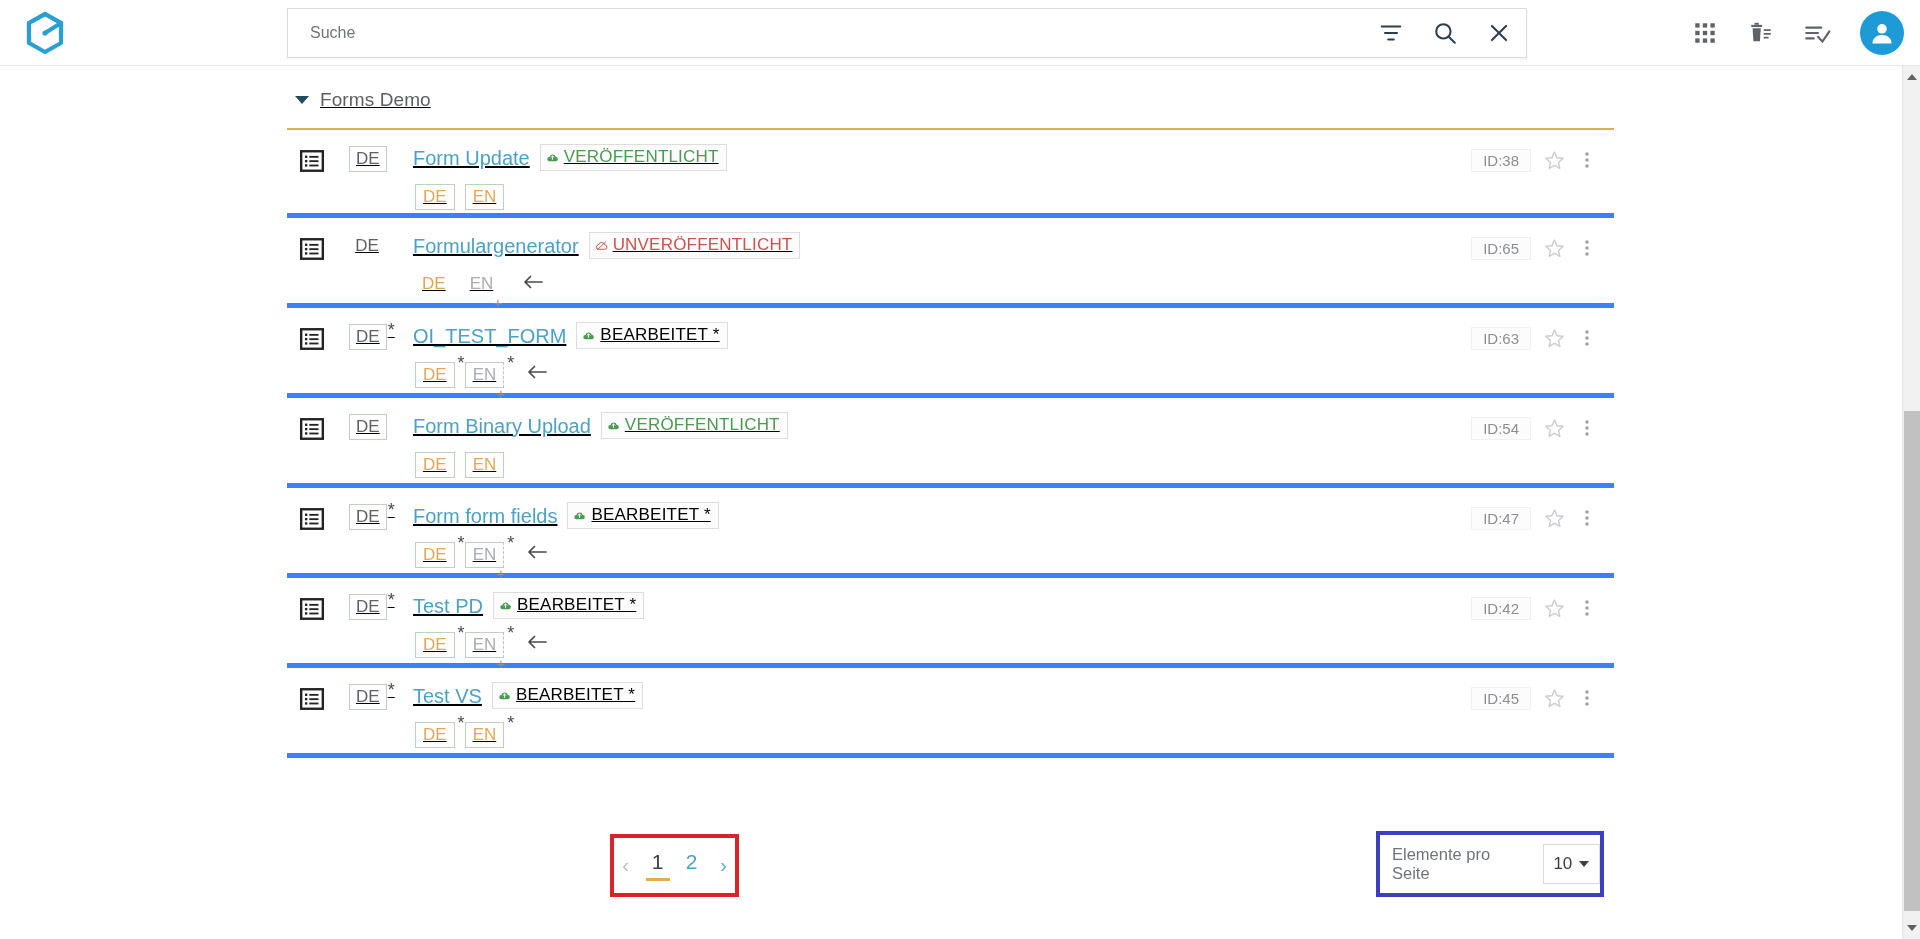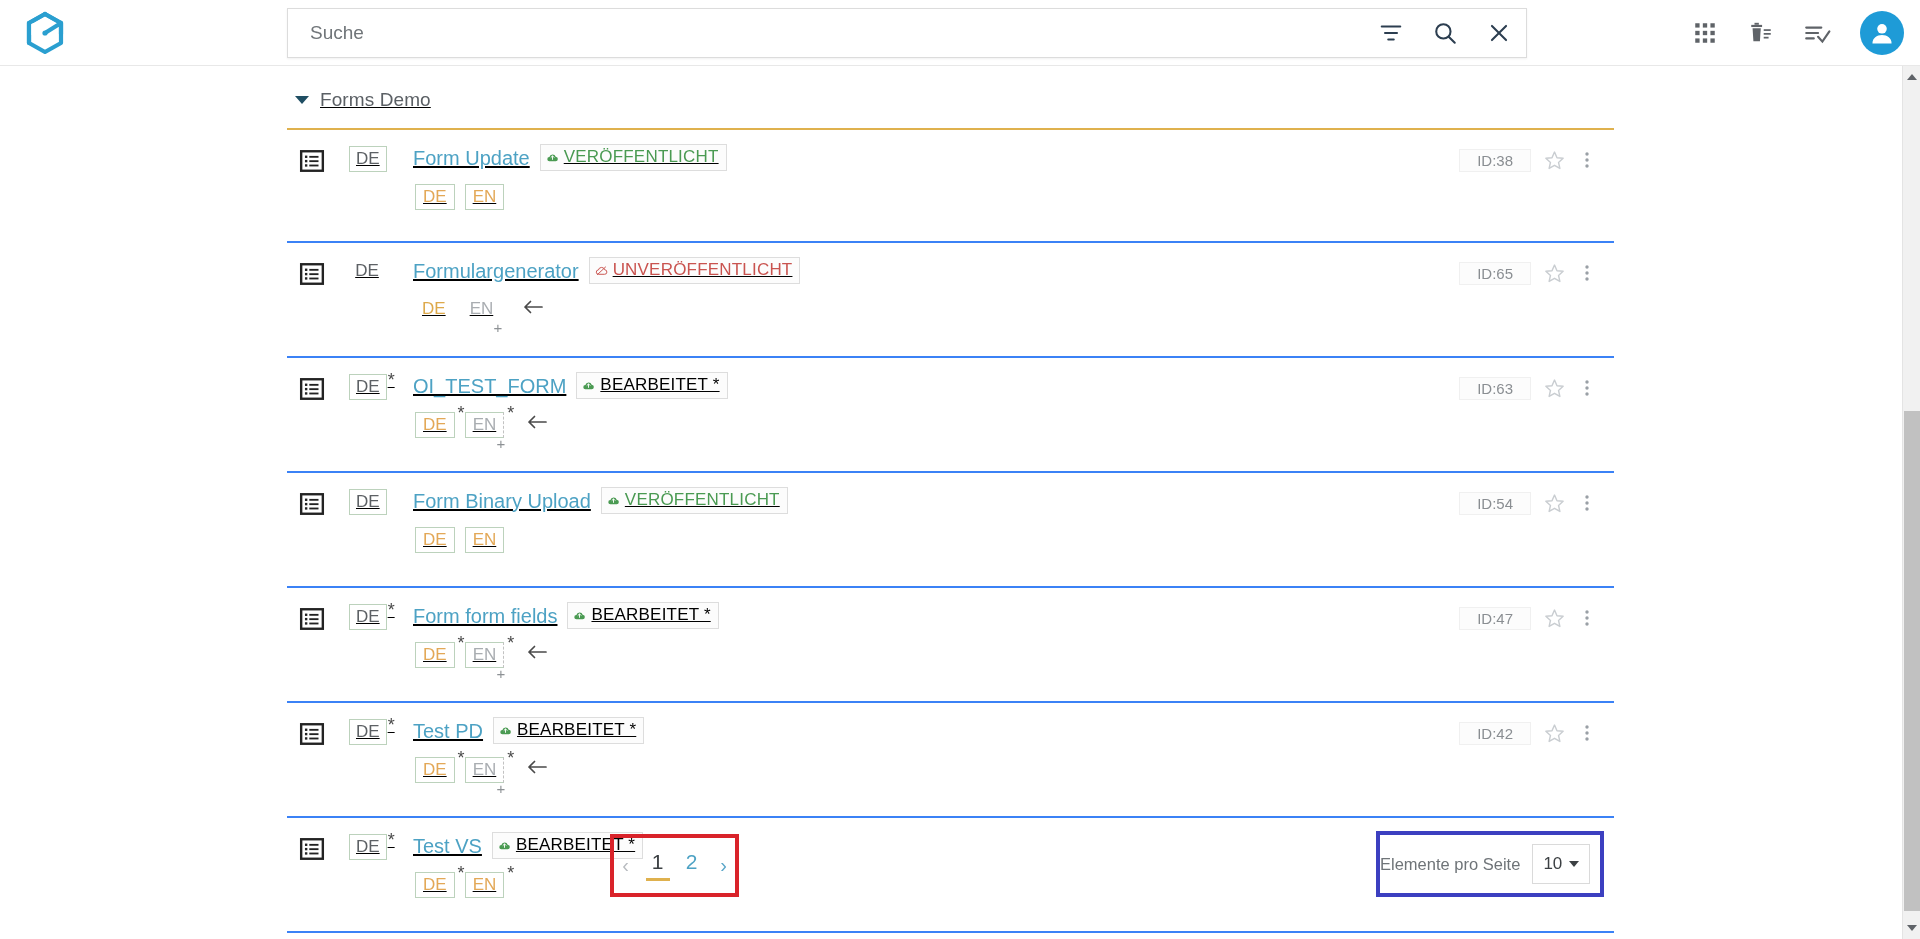--- a/index.html
+++ b/index.html
@@ -26,21 +26,21 @@
     width: 1240px; height: 50px;
     background: #ffffff;
     border: 1px solid #dcdcdc;
     display: flex; align-items: center;
     box-shadow: 0 1px 2px rgba(0,0,0,0.06);
   }
   .search-input {
     flex: 1; height: 100%;
     border: none; outline: none;
     padding: 0 22px;
-    font-size: 19px;
+    font-size: 16px;
     font-family: "Liberation Sans", sans-serif;
     color: #7f1d1d;
     background: transparent;
   }
   .search-input::placeholder { color: #707579; }
   .sb-icon {
     width: 54px; height: 50px;
     display: flex; align-items: center; justify-content: center;
     cursor: pointer;
   }
@@ -87,22 +87,22 @@
   }
   .group-title {
     font-size: 19px; color: #5b6065;
     letter-spacing: .1px;
   }
 
   .rows { margin-top: 8px; }
 
   .row {
     position: relative;
-    height: 115px;
-    border-bottom: 2px solid #3b82f6;
+    height: 90px;
+    border-bottom: 5px solid #3b82f6;
     padding-left: 12px;
   }
   .row.first { border-top: 2px solid #dfb14e; }
 
   .row-main {
     display: flex; align-items: flex-start;
     padding-top: 14px;
   }
   .doc-icon {
     width: 26px; height: 26px;
@@ -197,21 +197,21 @@
 
   .row-right {
     position: absolute;
     right: 18px; top: 18px;
     display: flex; align-items: center; gap: 12px;
   }
   .id-badge {
     font-size: 15px; color: #8a8e92;
     border: 1px solid #f0f0f0;
     background: #fcfcfc;
-    padding: 2px 17px;
+    padding: 2px 11px;
   }
   .star-btn, .kebab-btn { cursor: pointer; display: flex; align-items: center; }
 
   
   .footer {
     position: absolute;
     left: 287px; top: 828px;
     width: 1327px; height: 86px;
   }
   .pager-annot {
@@ -247,20 +247,21 @@
     background: #dfb14e;
   }
 
   .perpage-annot {
     position: absolute;
     right: 10px; top: 3px;
     width: 228px; height: 66px;
     border: 4px solid #3c3fc0;
     background: #ffffff;
     display: flex; align-items: center;
+    padding-left: 12px;
   }
   .perpage-label {
     font-size: 16.5px; color: #6f7478;
     margin-right: 12px;
   }
   .perpage-select {
     width: 58px; height: 40px;
     border: 1px solid #dadada;
     background: #fff;
     display: flex; align-items: center; justify-content: center;

